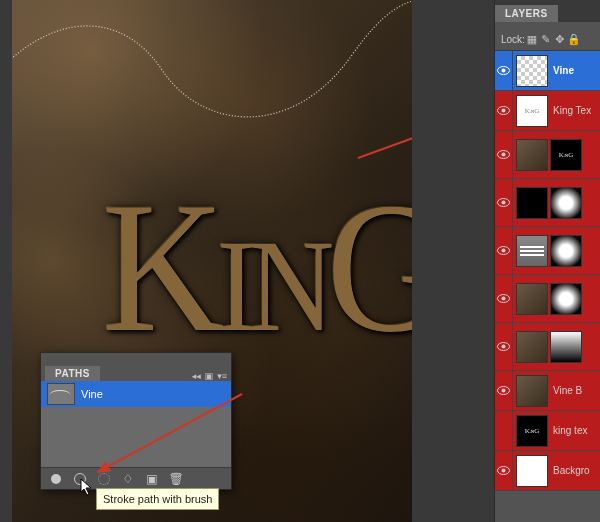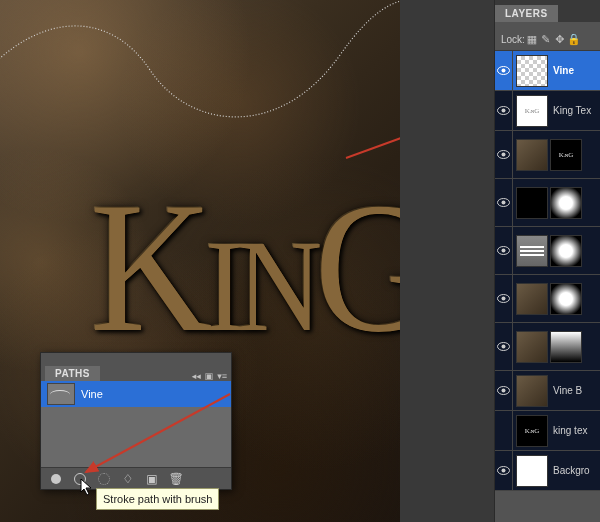--- a/index.html
+++ b/index.html
@@ -7,21 +7,21 @@
       width: 600px;
       height: 522px;
       font-family: "Segoe UI", Tahoma, sans-serif;
       font-size: 11px;
       overflow: hidden;
       position: relative;
       background: #393939;
     }
     .canvas-area {
       position: absolute;
-      left: 0; top: 0;
+      left: 12px; top: 0;
       width: 400px; height: 522px;
       background: linear-gradient(135deg, #5a4a38 0%, #3a2e1f 35%, #2a2015 60%, #1a1410 100%);
       overflow: hidden;
     }
     .rock-texture {
       position: absolute;
       inset: 0;
       background:
         radial-gradient(circle at 20% 10%, rgba(168,136,98,0.4), transparent 30%),
         radial-gradient(circle at 60% 20%, rgba(130,100,70,0.3), transparent 25%),
@@ -212,21 +212,21 @@
       color: #c0c0c0;
     }
     .layers-list {
       overflow: hidden;
     }
     .layer-row {
       display: flex;
       align-items: center;
       min-height: 42px;
       border-bottom: 1px solid #444;
-      background: #0f172a;
+      background: #b91c1c;
     }
     .layer-row.selected {
       background: #2b6fd6;
       color: #fff;
     }
     .vis-col {
       width: 18px;
       display: flex;
       align-items: center;
       justify-content: center;

